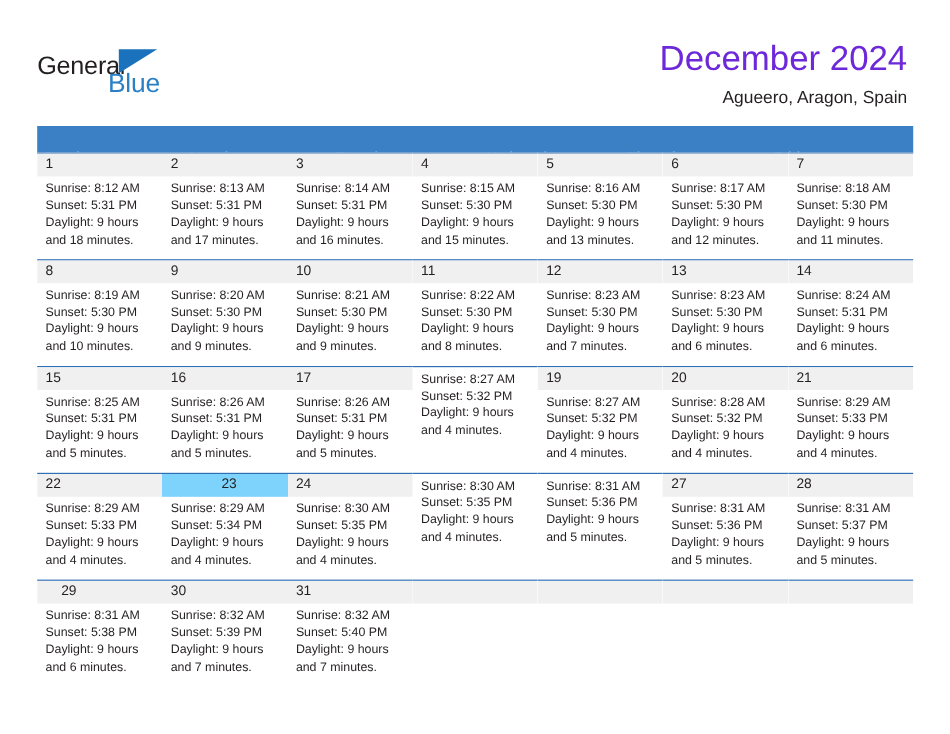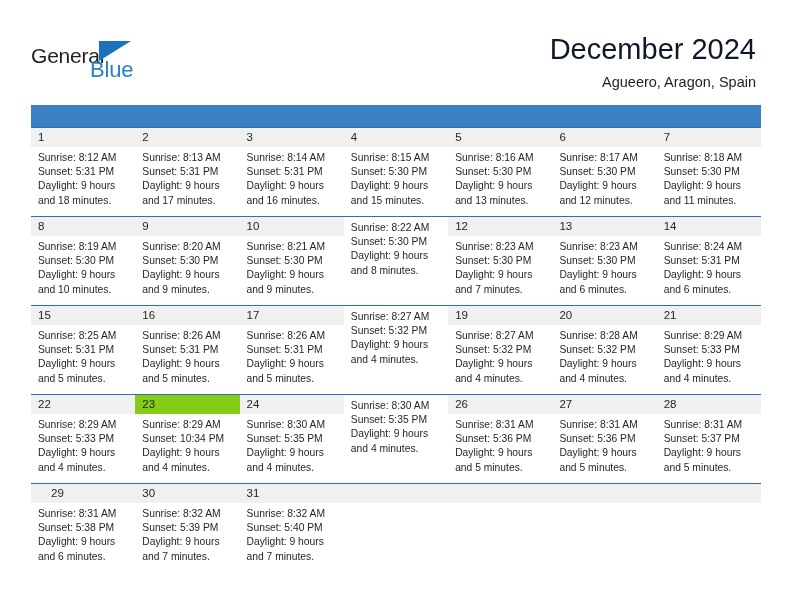--- a/index.html
+++ b/index.html
@@ -67,21 +67,21 @@
 
   .title-block {
     position: absolute;
     right: 36px;
     top: 32px;
     text-align: right;
   }
   .cal-title {
     font-size: 29px;
     font-weight: normal;
-    color: #0f172a;
+    color: #6d28d9;
     line-height: 34px;
     white-space: nowrap;
   }
   .cal-subtitle {
     font-size: 14.5px;
     color: #231f20;
     line-height: 20px;
     margin-top: 6px;
     white-space: nowrap;
   }
@@ -263,20 +263,21 @@
           <div class="day" style="border-top-color: rgb(47, 111, 179);">
             <div class="day-num-strip" style="background: rgb(240, 240, 240);">10</div>
             <div class="day-lines">
               <div class="day-line">Sunrise: 8:21 AM</div>
               <div class="day-line">Sunset: 5:30 PM</div>
               <div class="day-line">Daylight: 9 hours</div>
               <div class="day-line">and 9 minutes.</div>
             </div>
           </div>
           <div class="day" style="border-top-color: rgb(47, 111, 179);">
+            <div class="day-num-strip" style="background: rgb(240, 240, 240);">11</div>
             <div class="day-lines">
               <div class="day-line">Sunrise: 8:22 AM</div>
               <div class="day-line">Sunset: 5:30 PM</div>
               <div class="day-line">Daylight: 9 hours</div>
               <div class="day-line">and 8 minutes.</div>
             </div>
           </div>
           <div class="day" style="border-top-color: rgb(47, 111, 179);">
             <div class="day-num-strip" style="background: rgb(240, 240, 240);">12</div>
             <div class="day-lines">
@@ -373,24 +374,24 @@
           <div class="day" style="border-top-color: rgb(47, 111, 179);">
             <div class="day-num-strip" style="background: rgb(240, 240, 240);">22</div>
             <div class="day-lines">
               <div class="day-line">Sunrise: 8:29 AM</div>
               <div class="day-line">Sunset: 5:33 PM</div>
               <div class="day-line">Daylight: 9 hours</div>
               <div class="day-line">and 4 minutes.</div>
             </div>
           </div>
           <div class="day" style="border-top-color: rgb(47, 111, 179);">
-            <div class="day-num-strip" style="background: #84cc16;">23</div>
+            <div class="day-num-strip" style="background: #7dd3fc; text-align: center;">23</div>
             <div class="day-lines">
               <div class="day-line">Sunrise: 8:29 AM</div>
-              <div class="day-line">Sunset: 10:34 PM</div>
+              <div class="day-line">Sunset: 5:34 PM</div>
               <div class="day-line">Daylight: 9 hours</div>
               <div class="day-line">and 4 minutes.</div>
             </div>
           </div>
           <div class="day" style="border-top-color: rgb(47, 111, 179);">
             <div class="day-num-strip" style="background: rgb(240, 240, 240);">24</div>
             <div class="day-lines">
               <div class="day-line">Sunrise: 8:30 AM</div>
               <div class="day-line">Sunset: 5:35 PM</div>
               <div class="day-line">Daylight: 9 hours</div>
@@ -399,21 +400,20 @@
           </div>
           <div class="day" style="border-top-color: rgb(47, 111, 179);">
             <div class="day-lines">
               <div class="day-line">Sunrise: 8:30 AM</div>
               <div class="day-line">Sunset: 5:35 PM</div>
               <div class="day-line">Daylight: 9 hours</div>
               <div class="day-line">and 4 minutes.</div>
             </div>
           </div>
           <div class="day" style="border-top-color: rgb(47, 111, 179);">
-            <div class="day-num-strip" style="background: rgb(240, 240, 240);">26</div>
             <div class="day-lines">
               <div class="day-line">Sunrise: 8:31 AM</div>
               <div class="day-line">Sunset: 5:36 PM</div>
               <div class="day-line">Daylight: 9 hours</div>
               <div class="day-line">and 5 minutes.</div>
             </div>
           </div>
           <div class="day" style="border-top-color: rgb(47, 111, 179);">
             <div class="day-num-strip" style="background: rgb(240, 240, 240);">27</div>
             <div class="day-lines">

